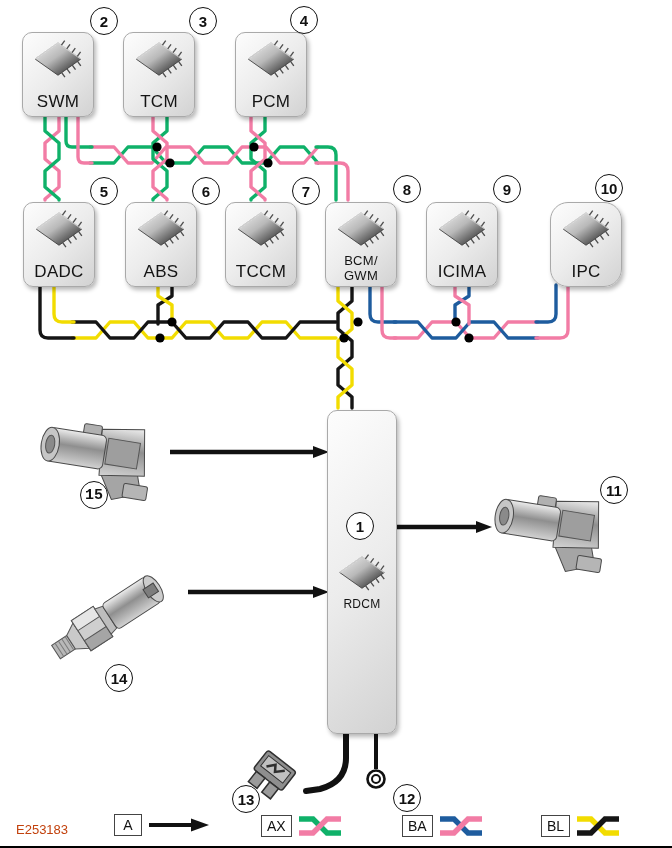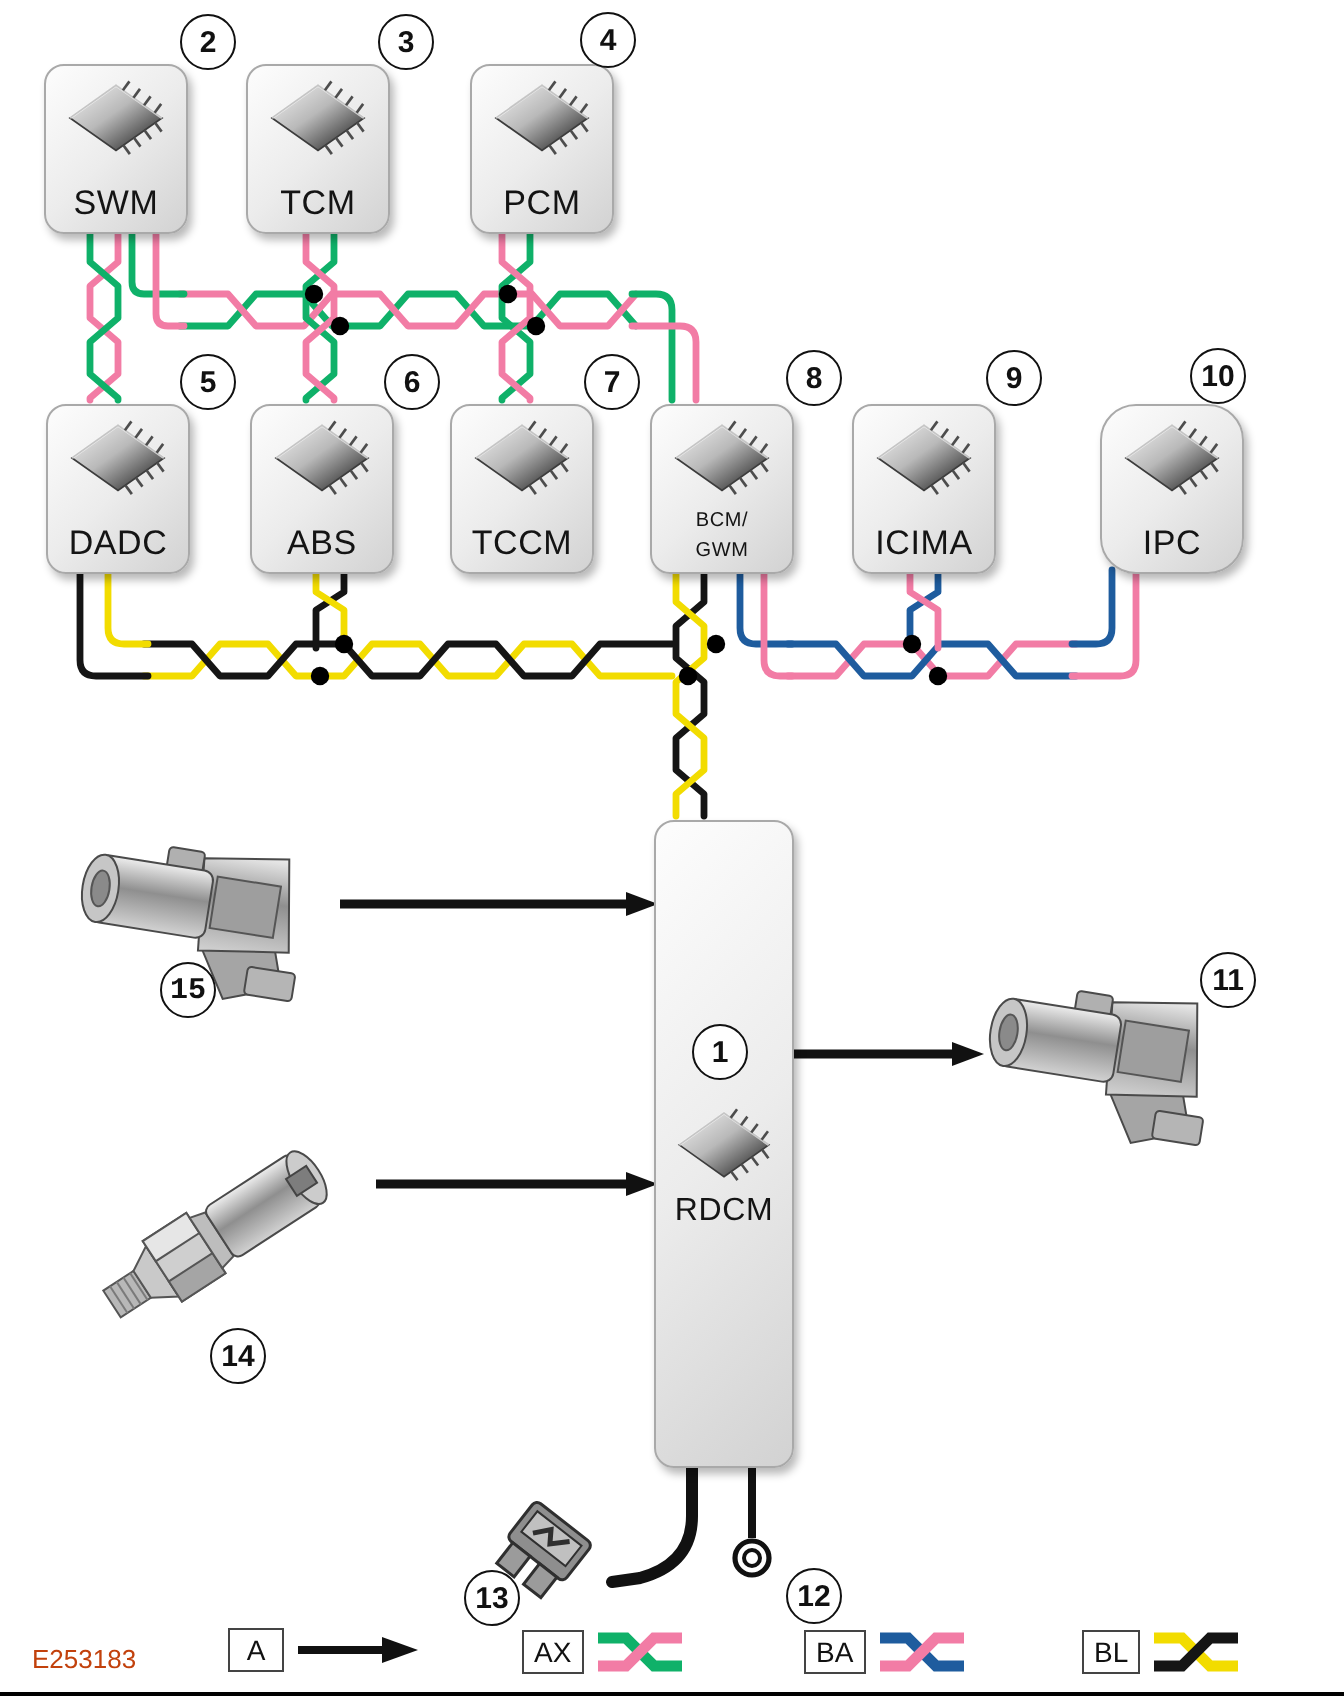--- a/index.html
+++ b/index.html
@@ -5,23 +5,23 @@
   html,body{margin:0;padding:0;background:#fff;}
   #stage{position:relative;width:672px;height:848px;background:#ffffff;overflow:hidden;
          font-family:"Liberation Sans",sans-serif;}
   #wires{position:absolute;left:0;top:0;z-index:1;}
   .module{position:absolute;z-index:2;border:1px solid #a9a9a9;border-radius:10px;
           background:linear-gradient(135deg,#fdfdfd 0%,#ececec 50%,#d2d2d2 100%);
           box-shadow:2px 3px 4px rgba(0,0,0,0.28);}
   .module .chip{position:absolute;top:2px;left:50%;transform:translateX(-50%);}
   .module .mlabel{position:absolute;bottom:4px;left:0;width:100%;text-align:center;
           font-weight:normal;font-size:17px;color:#141414;letter-spacing:0.3px;}
-  .module .mlabel.two-line{font-size:10px;line-height:15px;bottom:3px;}
+  .module .mlabel.two-line{font-size:13px;line-height:15px;bottom:3px;}
   .module.rdcm .chip{top:138px;}
-  .module.rdcm .mlabel{bottom:auto;top:186px;font-size:16px;}
+  .module.rdcm .mlabel{bottom:auto;top:186px;font-size:12px;}
   .callout{position:absolute;z-index:4;width:26px;height:26px;border-radius:50%;
           border:1.7px solid #111;background:#fff;display:flex;align-items:center;
           justify-content:center;font-weight:bold;font-size:15px;color:#111;}
   .legend-item{position:absolute;z-index:3;display:flex;align-items:center;gap:5px;}
   .legend-box{border:1px solid #444;background:#fff;min-width:16px;padding:0 5px;height:20px;
           display:flex;align-items:center;justify-content:center;font-size:14px;color:#111;}
   #fig-code{position:absolute;z-index:3;left:16px;top:822px;font-size:13px;color:#c2410c;}
   #bottom-rule{position:absolute;z-index:3;left:0;bottom:0;width:672px;height:2px;background:#000;}
 </style>
 </head>

